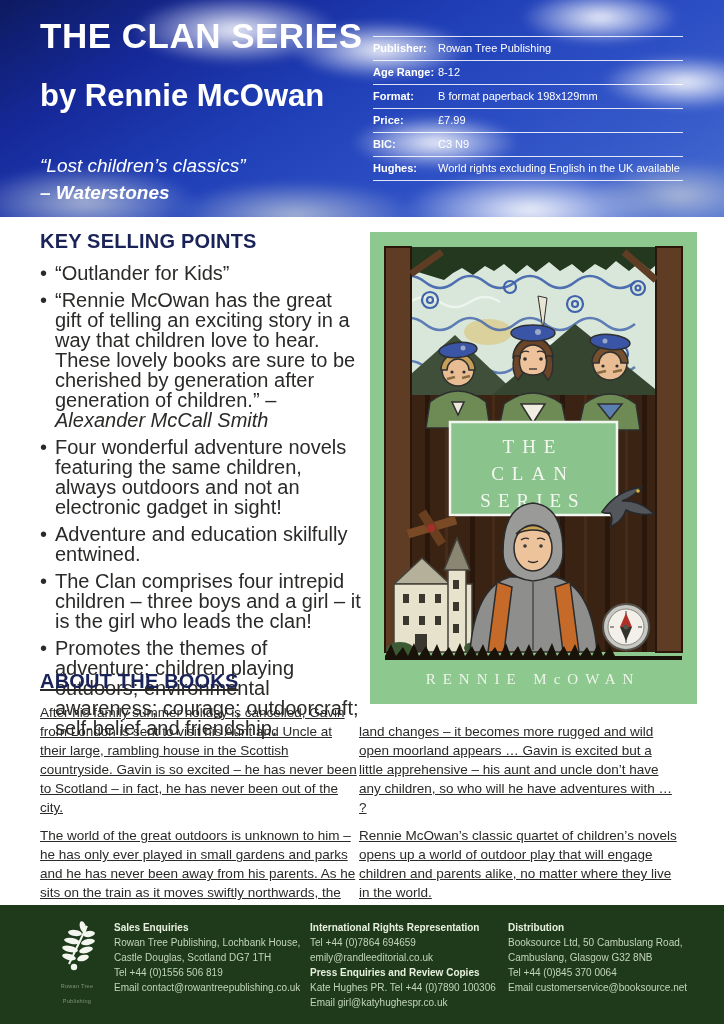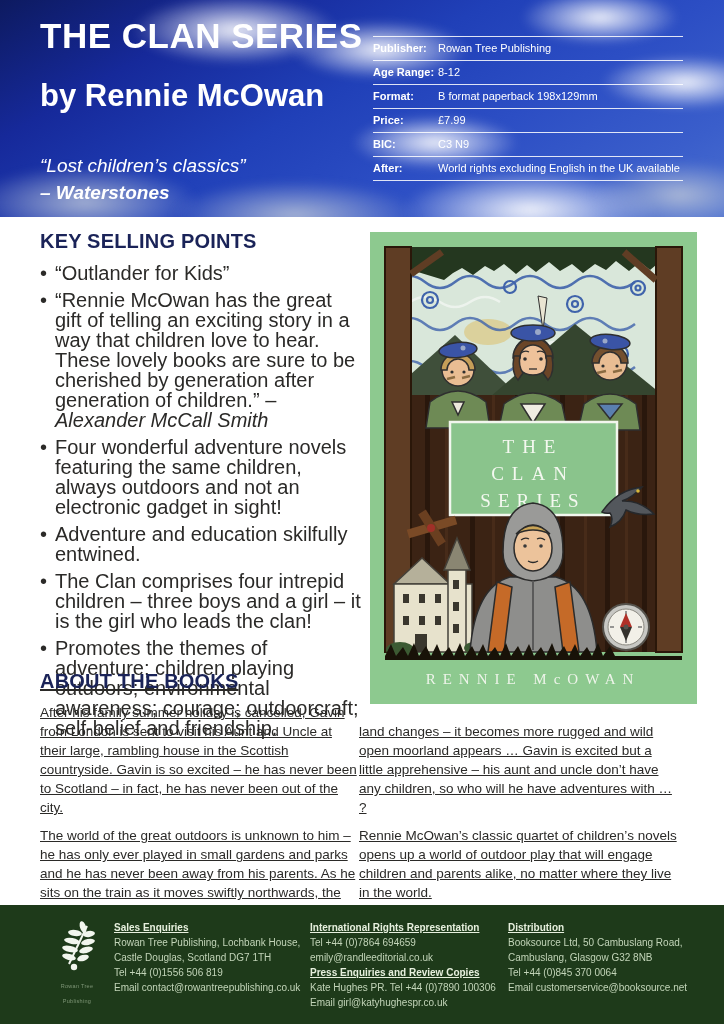--- a/index.html
+++ b/index.html
@@ -43,21 +43,21 @@
     position:absolute;left:0;top:905px;width:724px;height:119px;background:#1e3a1a;
     color:#c2d4b8;font-size:10px;line-height:15px;
   }
   .footer-inner{display:flex;padding:15px 0 0 52px;}
   .footer-logo{width:50px;flex:none;text-align:center;margin-right:12px;}
   .footer-logo .cap{font-size:5.5px;color:rgba(200,220,190,.55);letter-spacing:.3px;margin-top:1px;}
   .fcol{flex:none;}
   .fcol1{width:196px;}
   .fcol2{width:198px;}
   .fcol3{width:200px;}
-  .fhead{font-weight:bold;color:#e7f0de;text-decoration:underline;}
+  .fhead{font-weight:bold;color:#e7f0de;}
 </style>
 </head>
 <body>
 
 <div class="hero">
   <div class="cloud w" style="left:130px;top:-5px;width:210px;height:70px;"></div>
   <div class="cloud w" style="left:290px;top:20px;width:180px;height:60px;"></div>
   <div class="cloud w" style="left:520px;top:-10px;width:160px;height:55px;"></div>
   <div class="cloud w" style="left:600px;top:55px;width:170px;height:55px;"></div>
   <div class="cloud g" style="left:-30px;top:165px;width:230px;height:75px;"></div>
@@ -88,21 +88,21 @@
     </div>
     <div class="spec-row">
       <span class="spec-label">Price:</span>
       <span class="spec-value">£7.99</span>
     </div>
     <div class="spec-row">
       <span class="spec-label">BIC:</span>
       <span class="spec-value">C3 N9</span>
     </div>
     <div class="spec-row">
-      <span class="spec-label">After:</span>
+      <span class="spec-label">Hughes:</span>
       <span class="spec-value">World rights excluding English in the UK available</span>
     </div>
   </div>
 </div>
 
 <div class="ksp">
   <h2 class="section-heading">KEY SELLING POINTS</h2>
   <ul>
     <li><span>“Outlander for Kids”</span><span class="em"></span></li>
     <li><span>“Rennie McOwan has the great gift of telling an exciting story in a way that children love to hear. These lovely books are sure to be cherished by generation after generation of children.” – </span><span class="em">Alexander McCall Smith</span></li>

